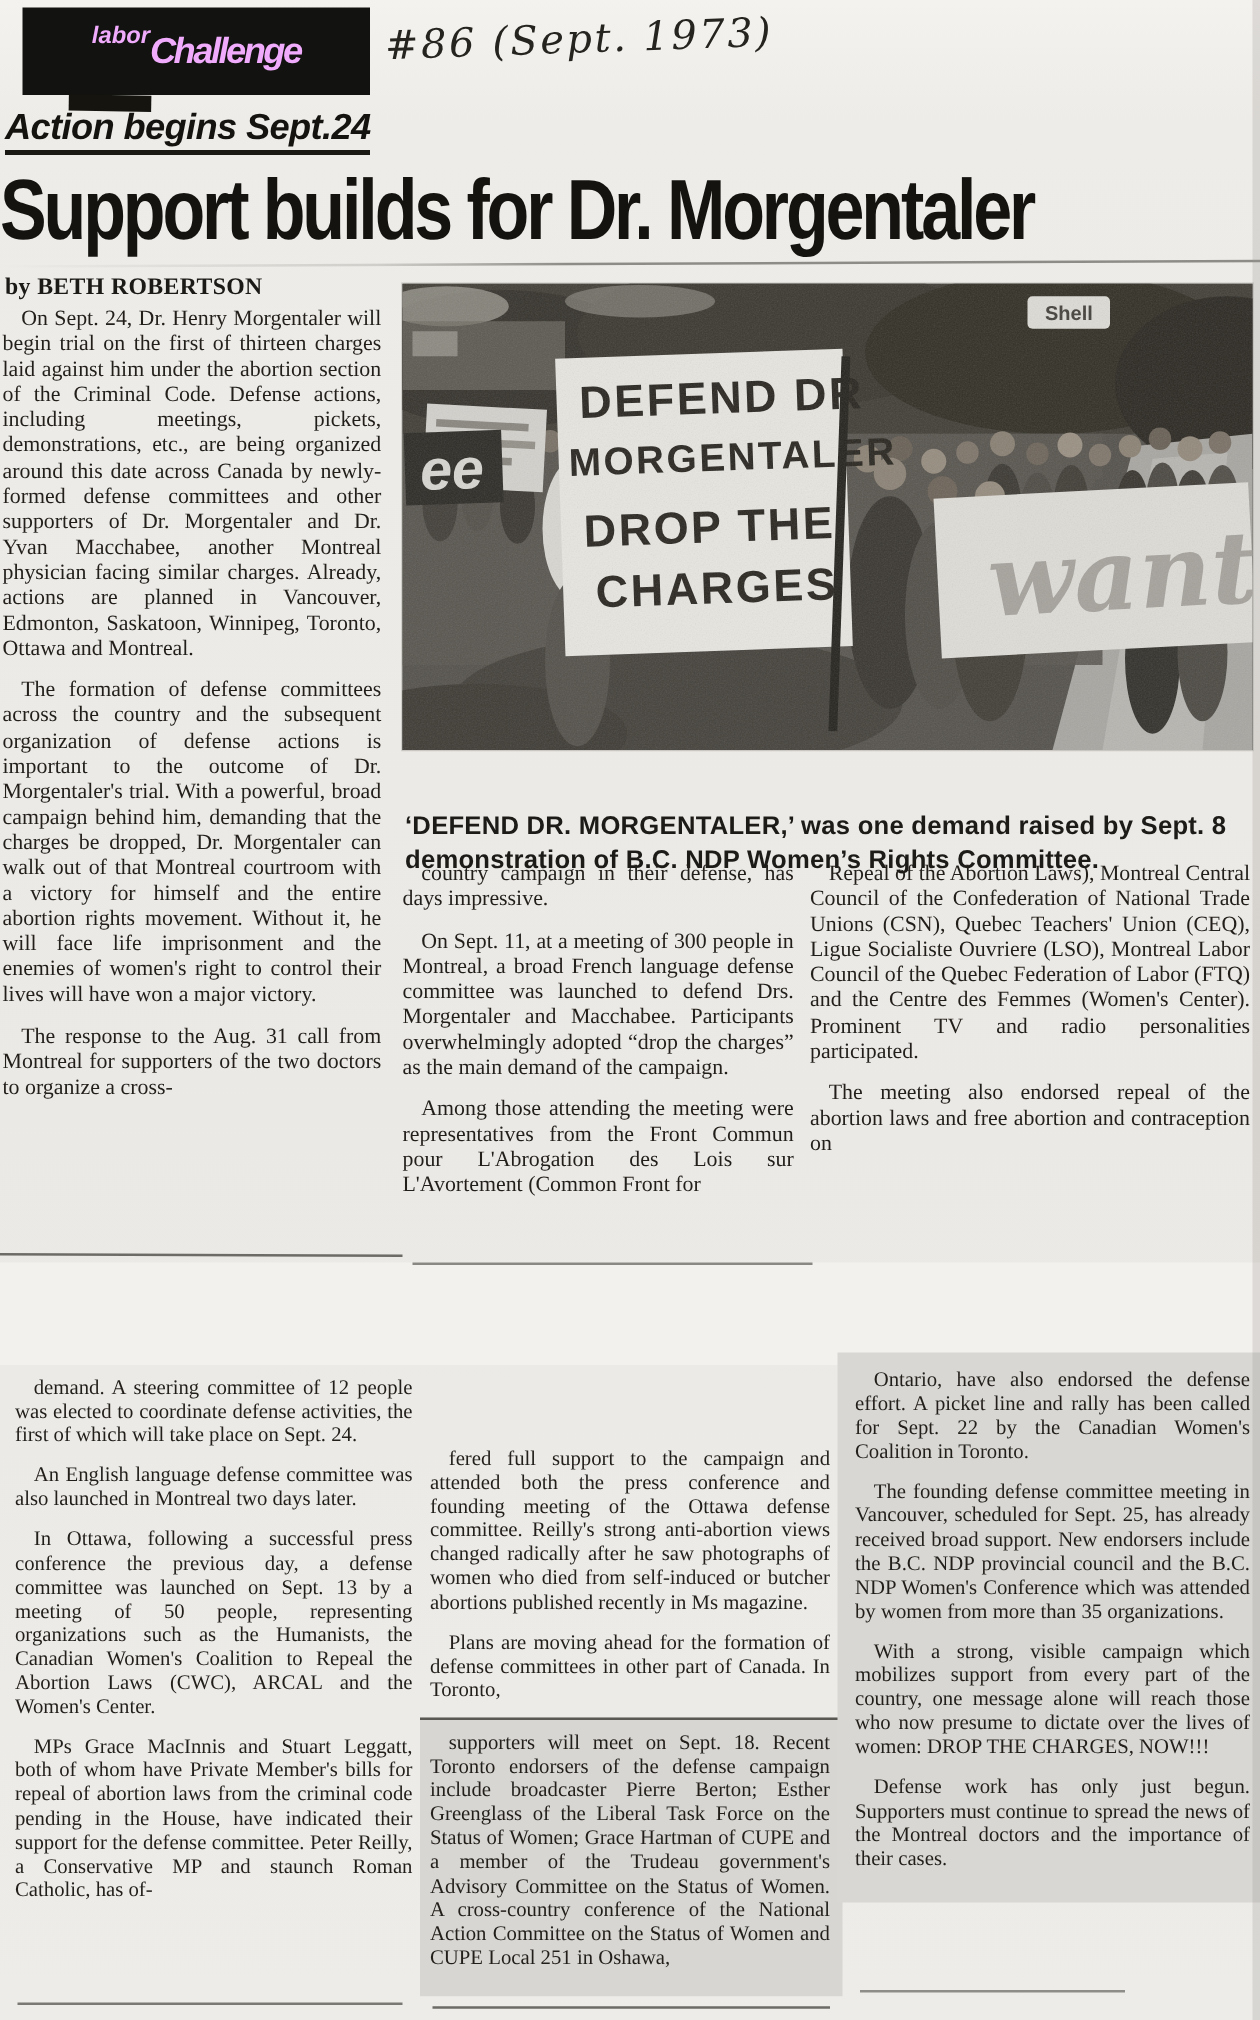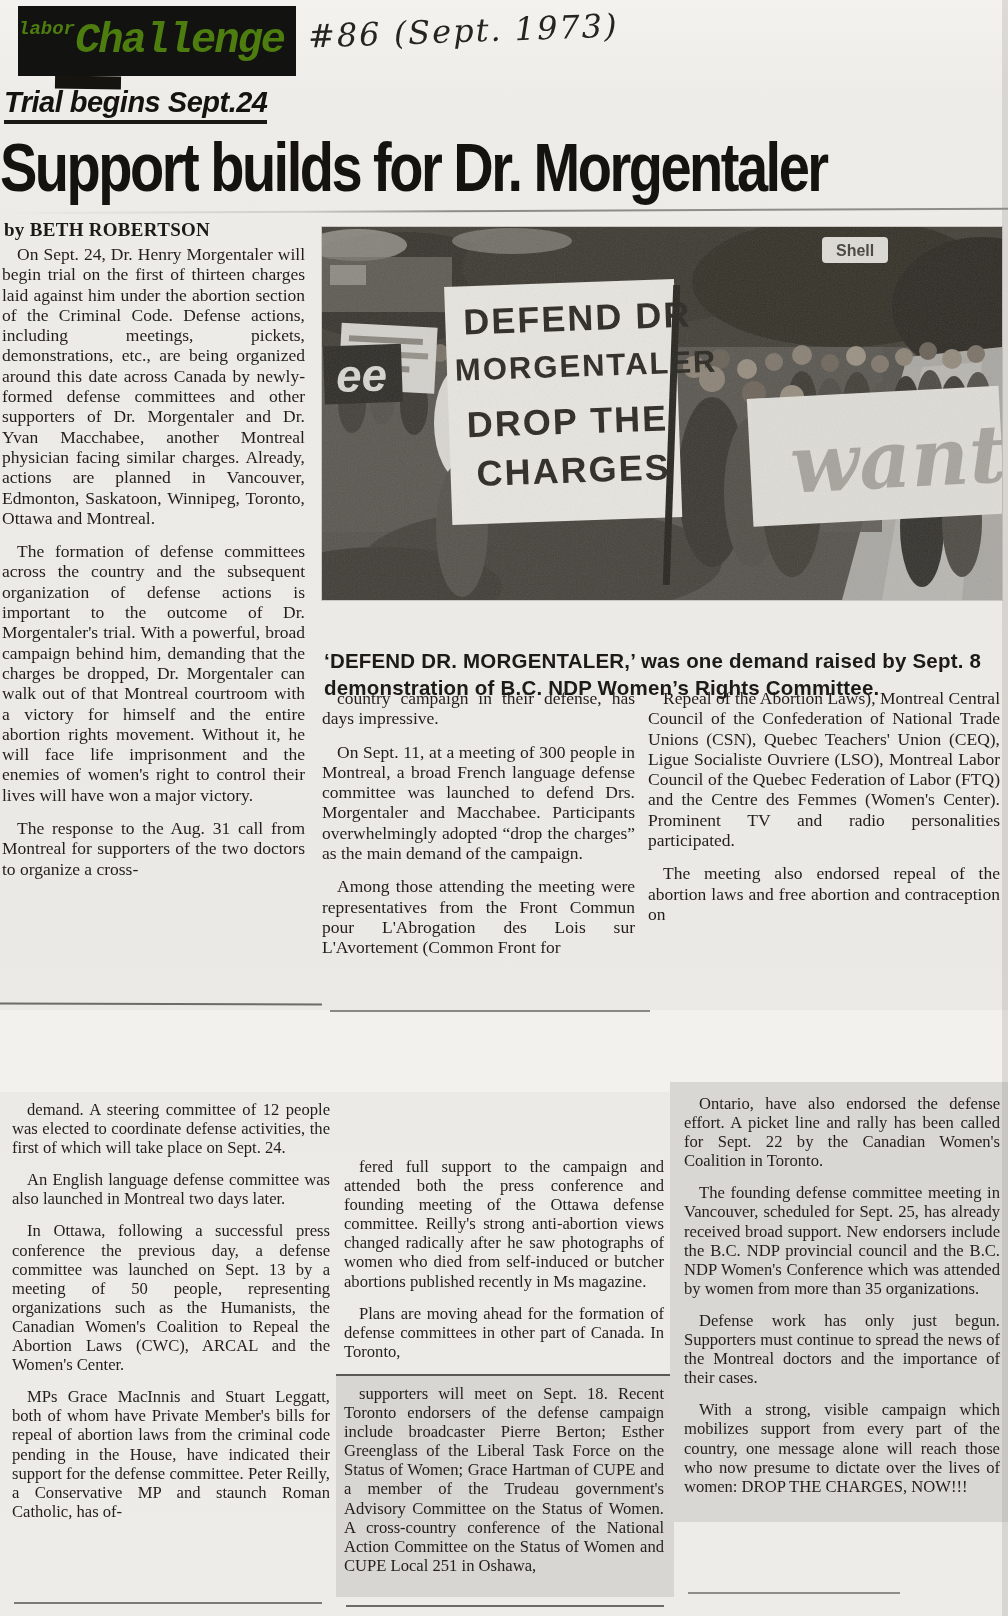--- a/index.html
+++ b/index.html
@@ -1,24 +1,24 @@
 <!DOCTYPE html>
 <html><head>
 <meta charset="utf-8">
 <style>
   html,body{margin:0;padding:0;background:#e7e5e1;}
   #page{position:relative;width:1008px;height:1616px;overflow:hidden;
         background:linear-gradient(180deg,#f4f2ef 0%,#eeece8 6%,#ebe9e5 55%,#eeece8 100%);
         font-family:"Liberation Serif", serif;}
   
   .masthead{position:absolute;left:18px;top:6px;width:278px;height:70px;background:#121210;
-            color:#4d7c0f;display:flex;align-items:center;justify-content:flex-start;
-            font-family:Liberation Mono, monospace;font-style:italic;}
+            color:#f0abfc;display:flex;align-items:center;justify-content:center;
+            font-family:Liberation Sans, sans-serif;font-style:italic;}
   .logo-labor{font-size:19px;font-weight:bold;letter-spacing:0;position:relative;top:-12px;}
-  .logo-challenge{font-size:42px;font-weight:bold;letter-spacing:-2px;}
+  .logo-challenge{font-size:29px;font-weight:bold;letter-spacing:-2px;}
   .mast-blob{position:absolute;left:55px;top:76px;width:66px;height:13px;background:#15140f;transform:rotate(1deg);}
   .annotation{position:absolute;left:308px;top:12px;font-family:"DejaVu Serif", serif;font-style:italic;
               font-size:32px;color:#26241f;transform:rotate(-2deg);letter-spacing:2px;white-space:nowrap;}
   
   .kicker{position:absolute;left:4px;top:86px;font-family:"Liberation Sans", sans-serif;
           font-weight:bold;font-style:italic;font-size:29px;color:#15130f;
           border-bottom:4px solid #1b1914;padding-bottom:1px;letter-spacing:-0.5px;}
   .headline{position:absolute;left:0;top:128px;width:1008px;font-family:"Liberation Sans", sans-serif;
             font-weight:bold;font-size:56px;letter-spacing:-2.5px;color:#151310;
             transform:scaleY(1.22);transform-origin:left top;white-space:nowrap;}
@@ -62,21 +62,21 @@
 
 <div id="page">
 
   <div class="masthead">
     <span class="logo-labor">labor</span>
       <span class="logo-challenge">Challenge</span>
   </div>
   <div class="mast-blob"></div>
   <div class="annotation">#86 (Sept. 1973)</div>
 
-  <div class="kicker">Trial begins Sept.24</div>
+  <div class="kicker">Action begins Sept.24</div>
   <div class="headline">Support builds for Dr. Morgentaler</div>
   <div class="headline-rule"></div>
 
   <div class="byline">by BETH ROBERTSON</div>
 
   <div class="col body-lg c1">
     <p>On Sept. 24, Dr. Henry Morgentaler will begin trial on the first of thirteen charges laid against him under the abortion section of the Criminal Code. Defense actions, including meetings, pickets, demonstrations, etc., are being organized around this date across Canada by newly-formed defense committees and other supporters of Dr. Morgentaler and Dr. Yvan Macchabee, another Montreal physician facing similar charges. Already, actions are planned in Vancouver, Edmonton, Saskatoon, Winnipeg, Toronto, Ottawa and Montreal.</p>
     <p>The formation of defense committees across the country and the subsequent organization of defense actions is important to the outcome of Dr. Morgentaler's trial. With a powerful, broad campaign behind him, demanding that the charges be dropped, Dr. Morgentaler can walk out of that Montreal courtroom with a victory for himself and the entire abortion rights movement. Without it, he will face life imprisonment and the enemies of women's right to control their lives will have won a major victory.</p>
     <p>The response to the Aug. 31 call from Montreal for supporters of the two doctors to organize a cross-</p>
   </div>
@@ -218,22 +218,22 @@
     <p>fered full support to the campaign and attended both the press conference and founding meeting of the Ottawa defense committee. Reilly's strong anti-abortion views changed radically after he saw photographs of women who died from self-induced or butcher abortions published recently in Ms magazine.</p>
     <p>Plans are moving ahead for the formation of defense committees in other part of Canada. In Toronto,</p>
     <div class="shade-strip">
       <p>supporters will meet on Sept. 18. Recent Toronto endorsers of the defense campaign include broadcaster Pierre Berton; Esther Greenglass of the Liberal Task Force on the Status of Women; Grace Hartman of CUPE and a member of the Trudeau government's Advisory Committee on the Status of Women. A cross-country conference of the National Action Committee on the Status of Women and CUPE Local 251 in Oshawa,</p>
     </div>
   </div>
 
   <div class="col body-sm c6">
     <p>Ontario, have also endorsed the defense effort. A picket line and rally has been called for Sept. 22 by the Canadian Women's Coalition in Toronto.</p>
     <p>The founding defense committee meeting in Vancouver, scheduled for Sept. 25, has already received broad support. New endorsers include the B.C. NDP provincial council and the B.C. NDP Women's Conference which was attended by women from more than 35 organizations.</p>
+    <p>With a strong, visible campaign which mobilizes support from every part of the country, one message alone will reach those who now presume to dictate over the lives of women: DROP THE CHARGES, NOW!!!</p>
     <p>Defense work has only just begun. Supporters must continue to spread the news of the Montreal doctors and the importance of their cases.</p>
-    <p>With a strong, visible campaign which mobilizes support from every part of the country, one message alone will reach those who now presume to dictate over the lives of women: DROP THE CHARGES, NOW!!!</p>
   </div>
 
   <div class="artifact a1"></div>
   <div class="artifact a2"></div>
   <div class="artifact a3"></div>
   <div class="artifact a4"></div>
   <div class="artifact a5"></div>
   <div class="edge-r"></div>
 
 </div>

